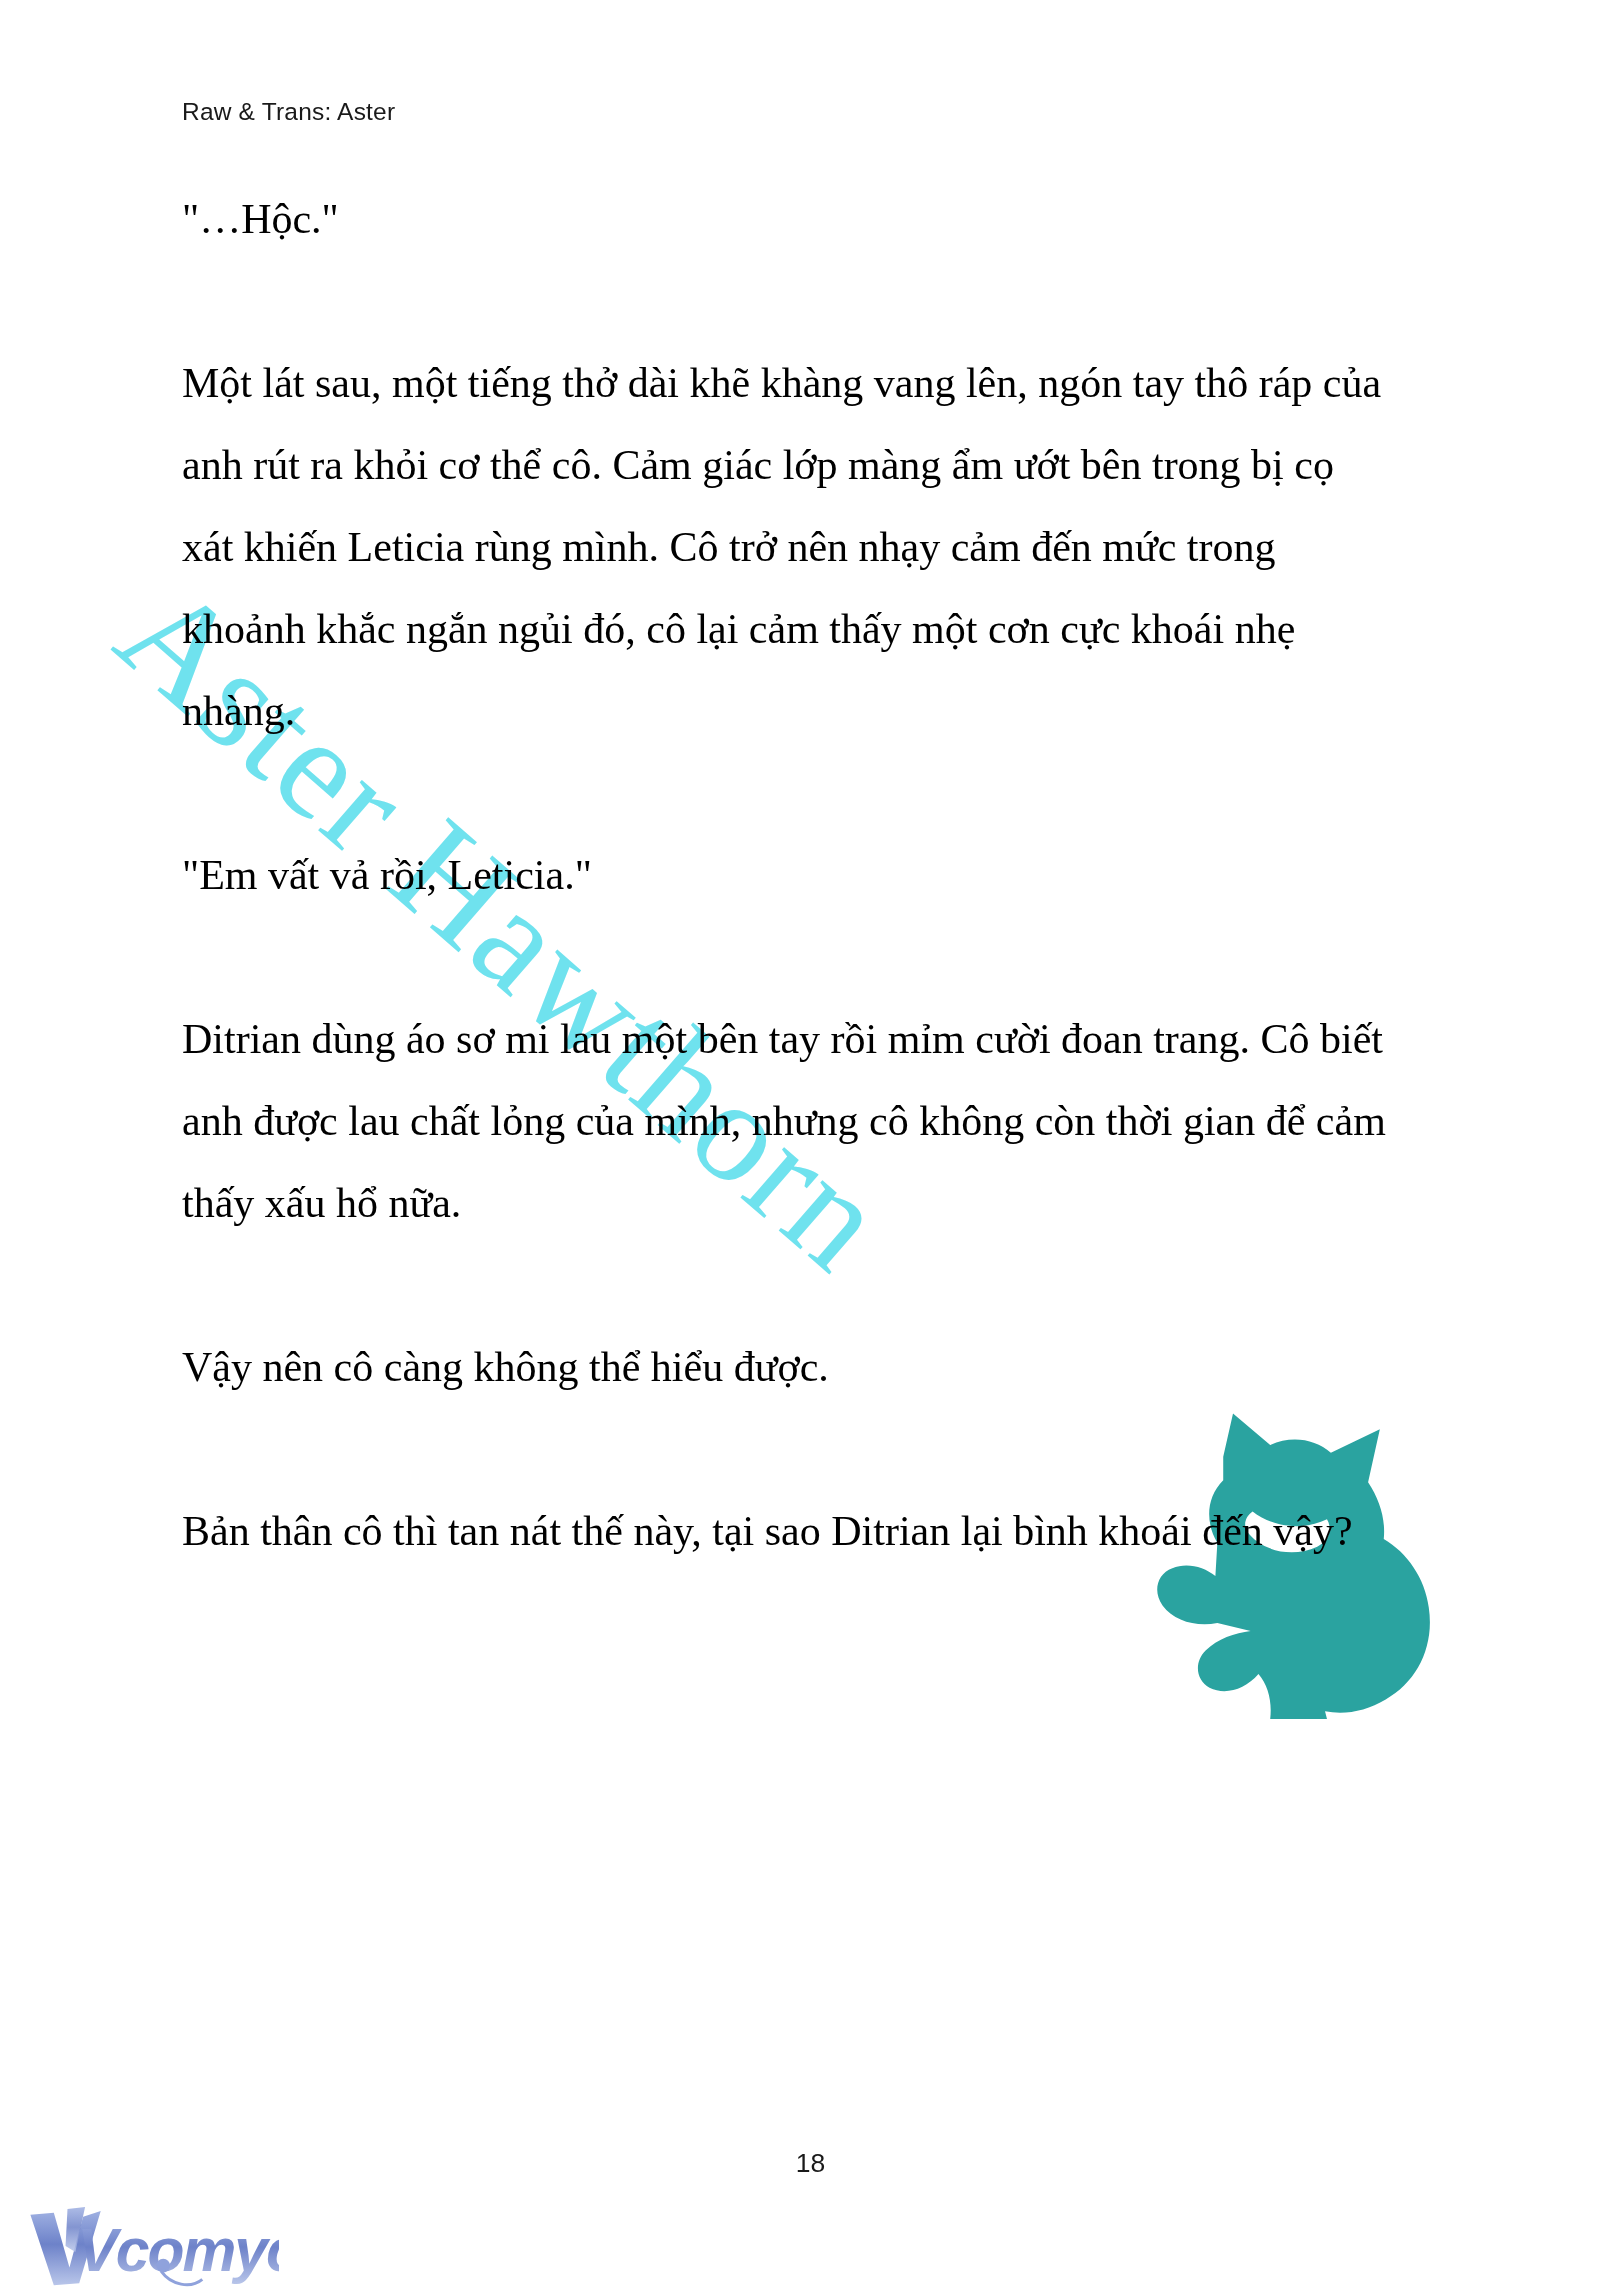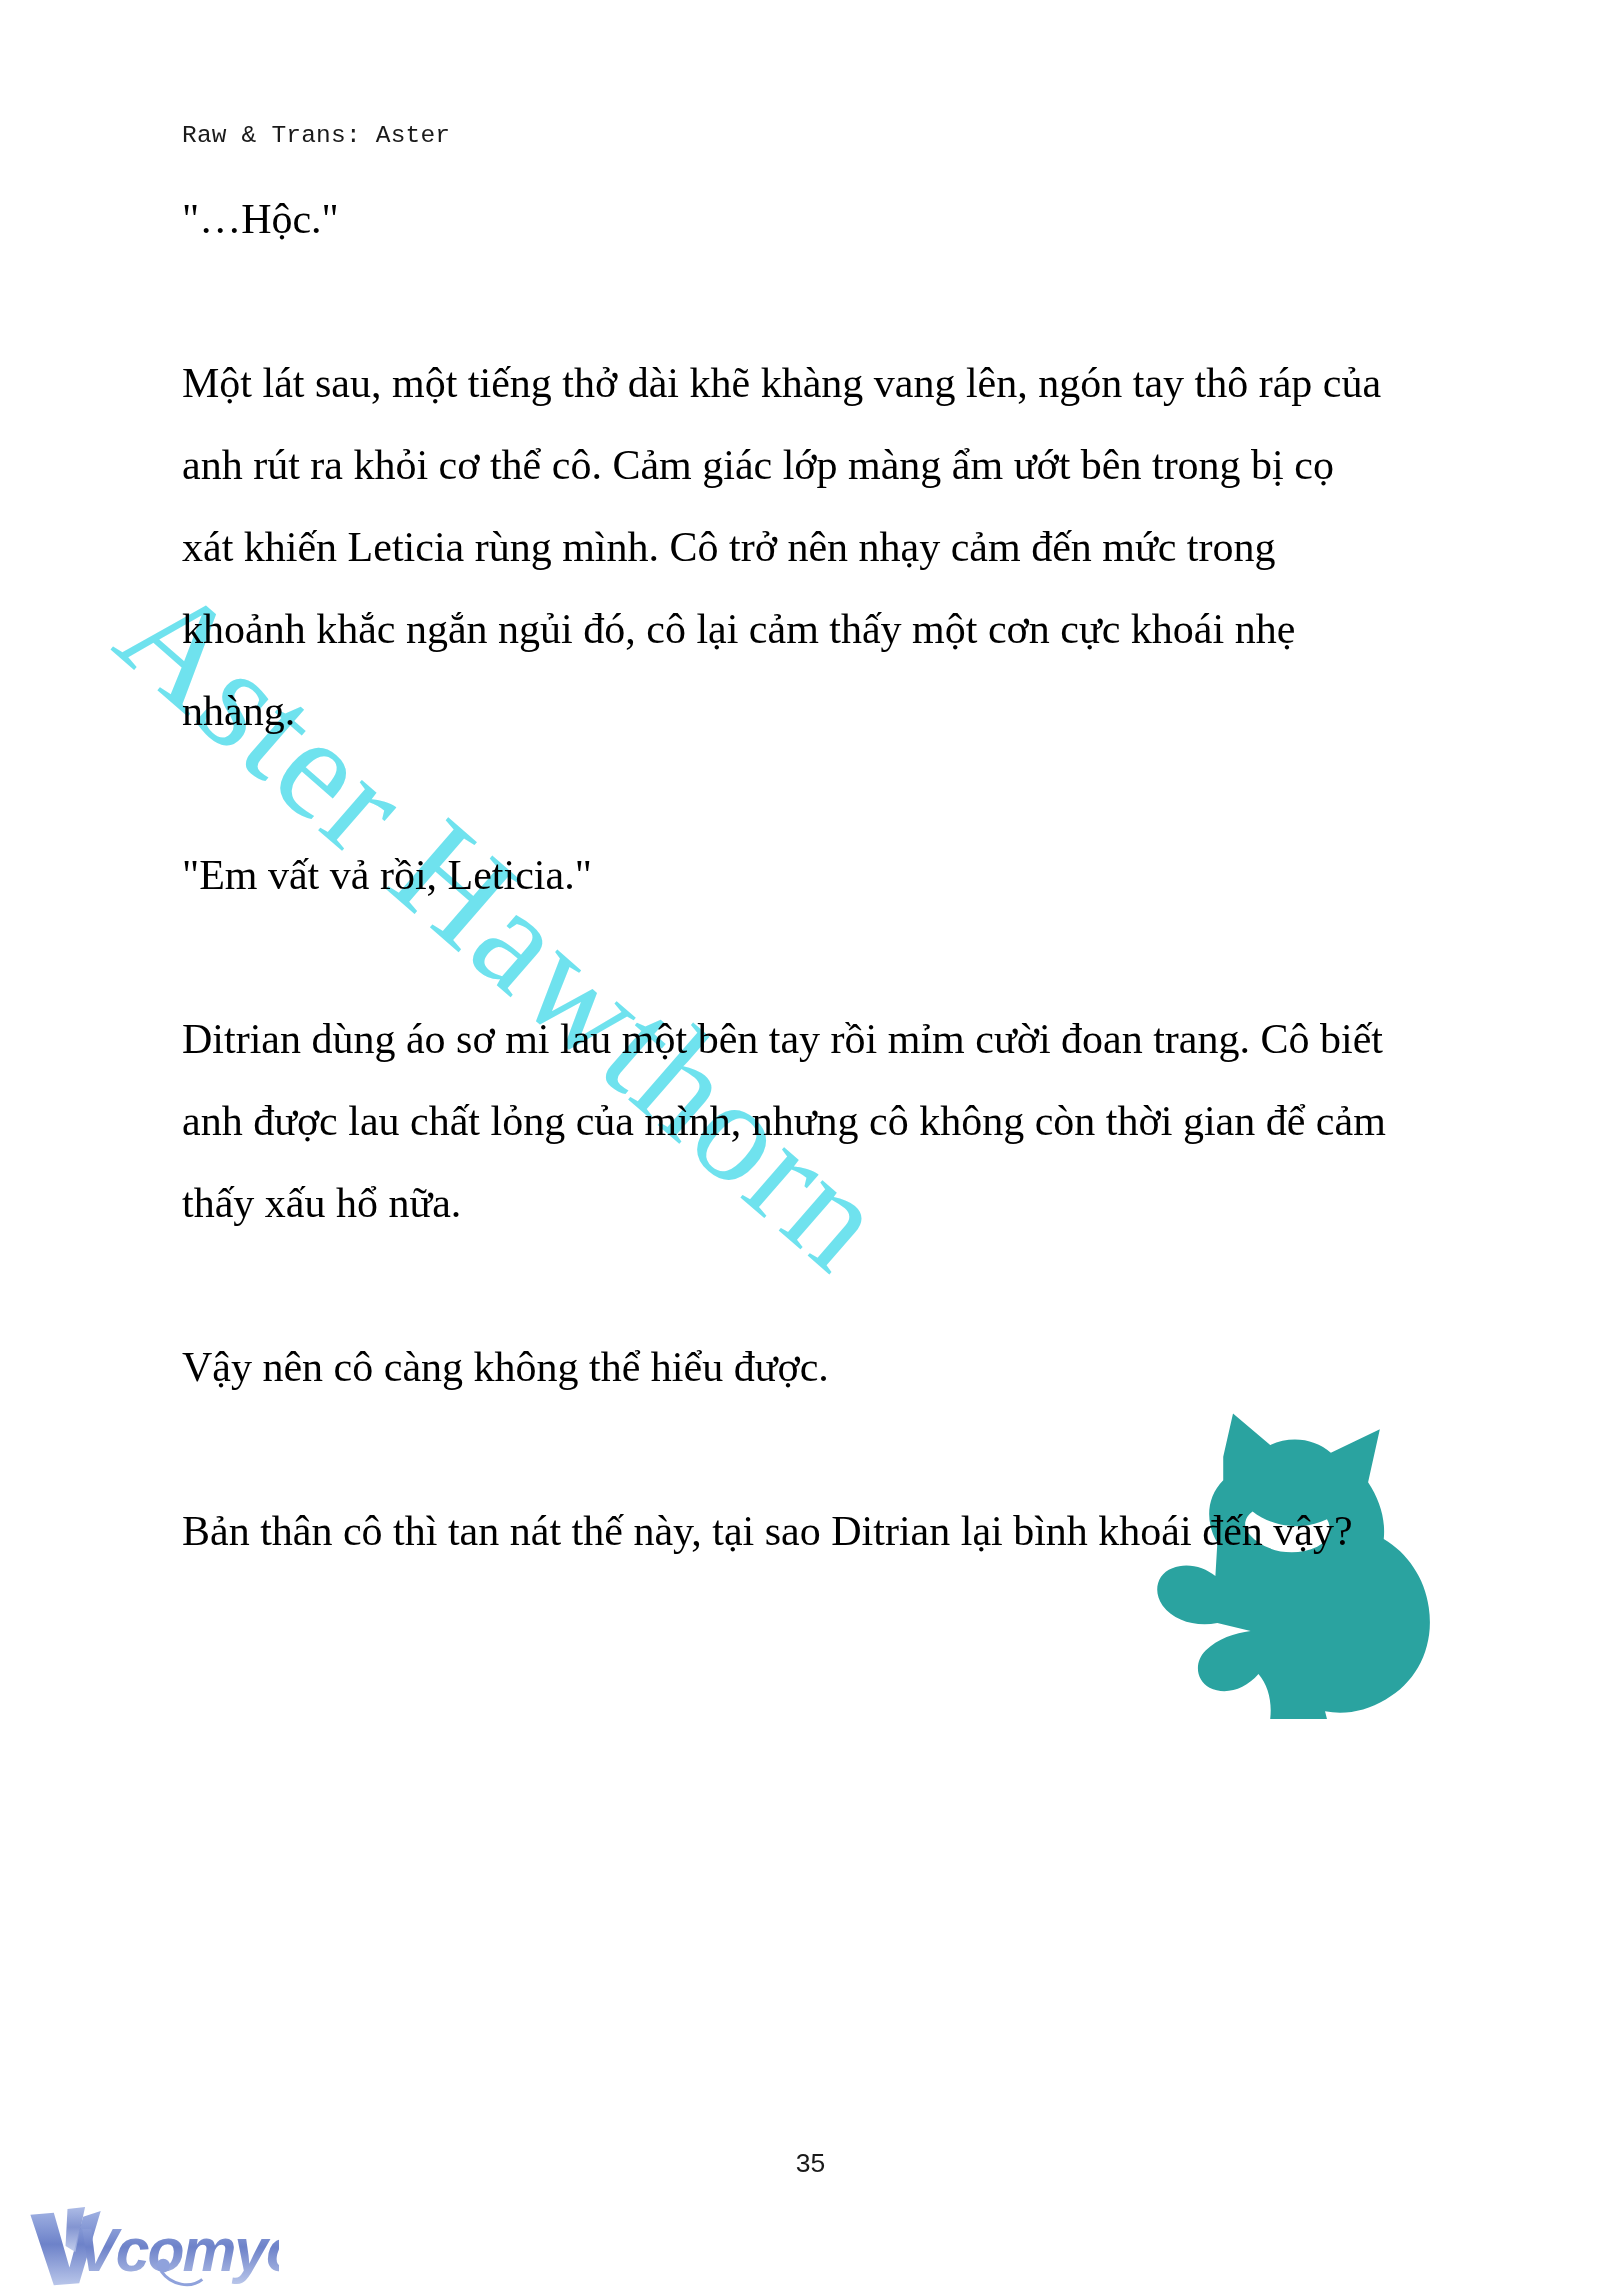--- a/index.html
+++ b/index.html
@@ -16,26 +16,25 @@
     height: 2293px;
     background: #ffffff;
     overflow: hidden;
   }
 
   
   .running-header {
     position: absolute;
     left: 182px;
     top: 98px;
-    font-family: Liberation Mono, monospace;
+    font-family: Liberation Sans, sans-serif;
     font-size: 24.5px;
     color: #1a1a1a;
     letter-spacing: 0.2px;
     white-space: nowrap;
-    margin-top: 24px;
   }
 
   
   .watermark {
     position: absolute;
     left: 196px;
     top: 549px;
     transform-origin: left top;
     transform: rotate(41deg);
     font-family: "Liberation Serif", "DejaVu Serif", serif;
@@ -150,21 +149,21 @@
 
   <div class="body-text">
     <p class="para">"…Hộc."</p>
     <p class="para">Một lát sau, một tiếng thở dài khẽ khàng vang lên, ngón tay thô ráp của anh rút ra khỏi cơ thể cô. Cảm giác lớp màng ẩm ướt bên trong bị cọ xát khiến Leticia rùng mình. Cô trở nên nhạy cảm đến mức trong khoảnh khắc ngắn ngủi đó, cô lại cảm thấy một cơn cực khoái nhẹ nhàng.</p>
     <p class="para">"Em vất vả rồi, Leticia."</p>
     <p class="para">Ditrian dùng áo sơ mi lau một bên tay rồi mỉm cười đoan trang. Cô biết anh được lau chất lỏng của mình, nhưng cô không còn thời gian để cảm thấy xấu hổ nữa.</p>
     <p class="para">Vậy nên cô càng không thể hiểu được.</p>
     <p class="para">Bản thân cô thì tan nát thế này, tại sao Ditrian lại bình khoái đến vậy?</p>
   </div>
 
-  <div class="page-number">35</div>
+  <div class="page-number">18</div>
 
   <div class="footer-logo">
     <svg viewBox="0 0 260 86" width="255" height="84" aria-hidden="true">
       <defs>
         <linearGradient id="logoGrad" x1="0" y1="0" x2="0" y2="1">
           <stop offset="0%" stop-color="#9fb0e2"></stop>
           <stop offset="45%" stop-color="#6d82c9"></stop>
           <stop offset="100%" stop-color="#b9c6ea"></stop>
         </linearGradient>
       </defs>

